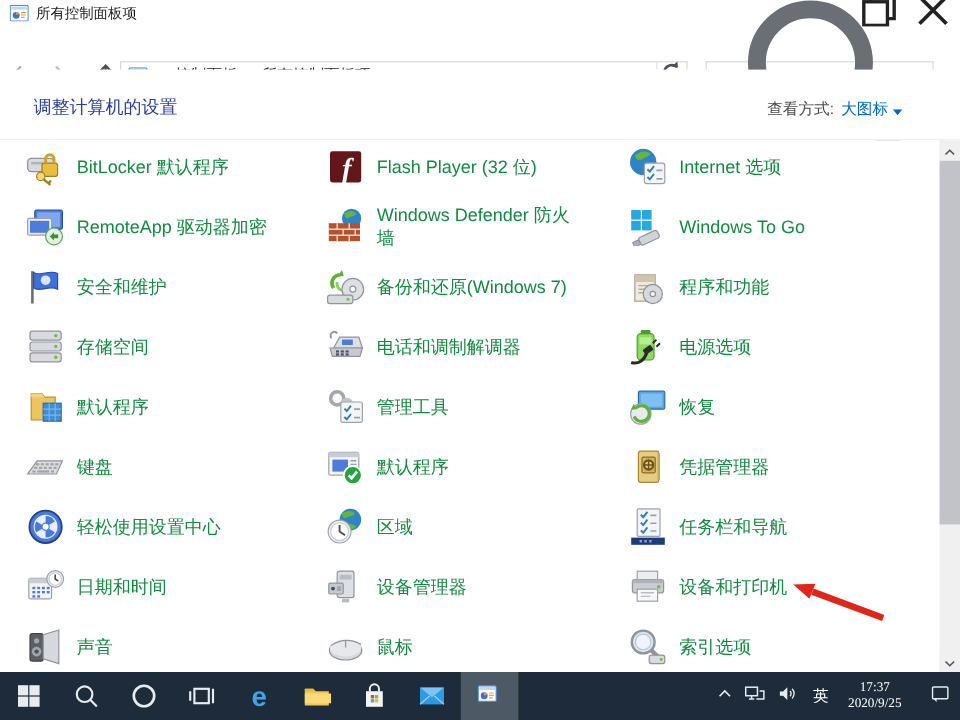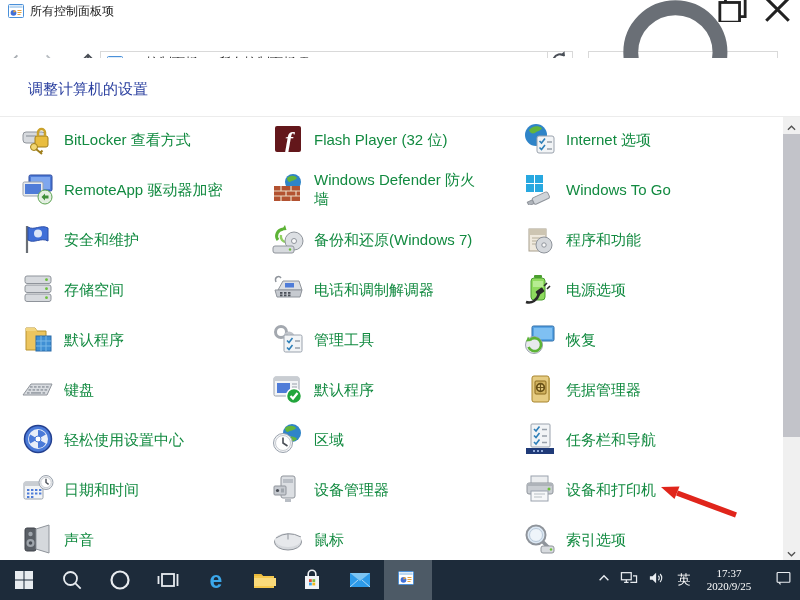--- a/index.html
+++ b/index.html
@@ -160,36 +160,45 @@
           <svg viewBox="0 0 16 16" width="100%" height="100%">
             <circle cx="7" cy="7" r="4.2" fill="none" stroke="#6a6f76" stroke-width="1.4"></circle>
             <path d="M10.2 10.2l3.6 3.6" stroke="#6a6f76" stroke-width="1.4"></path>
           </svg>
         </span>
     </div>
   </div>
 
   <div class="header">
     <span class="page-title">调整计算机的设置</span>
+    <span class="viewmode">
+      <span>查看方式:</span>
+      <span class="vlink">
+        <span>大图标</span>
+        <span><svg viewBox="0 0 8 5" width="8" height="5">
+              <path d="M0 0h8L4 5z" fill="#0066cc"></path>
+            </svg></span>
+      </span>
+    </span>
   </div>
 
   <div class="content">
     <div class="grid">
         <div class="cp-item">
           <span class="cp-icon">
             <svg viewBox="0 0 32 32" width="100%" height="100%">
               <rect x="1" y="9" width="22" height="11" rx="3" fill="#d7dade" stroke="#8f949b"></rect>
               <rect x="4" y="12" width="10" height="2" fill="#aeb3b9"></rect>
               <rect x="13" y="13" width="13" height="11" rx="2" fill="#e9bd3f" stroke="#a07f1c"></rect>
               <path d="M16 13v-3.5a3.5 3.5 0 0 1 7 0V13" fill="none" stroke="#caa22c" stroke-width="2.5"></path>
               <circle cx="12" cy="24" r="3.5" fill="#f2d774" stroke="#a07f1c"></circle>
               <path d="M14 26l6 5M18.5 29.5l2-2" stroke="#a07f1c" stroke-width="2" fill="none"></path>
             </svg>
           </span>
-          <span class="cp-label">BitLocker 查看方式</span>
+          <span class="cp-label">BitLocker 默认程序</span>
         </div>
         <div class="cp-item">
           <span class="cp-icon">
             <svg viewBox="0 0 32 32" width="100%" height="100%">
               <rect x="3" y="3" width="26" height="26" rx="2" fill="#63171b"></rect>
               <text x="17" y="25" text-anchor="middle" font-size="24" font-style="italic" font-weight="bold" fill="#fff" font-family="serif">f</text>
             </svg>
           </span>
           <span class="cp-label">Flash Player (32 位)</span>
         </div>

